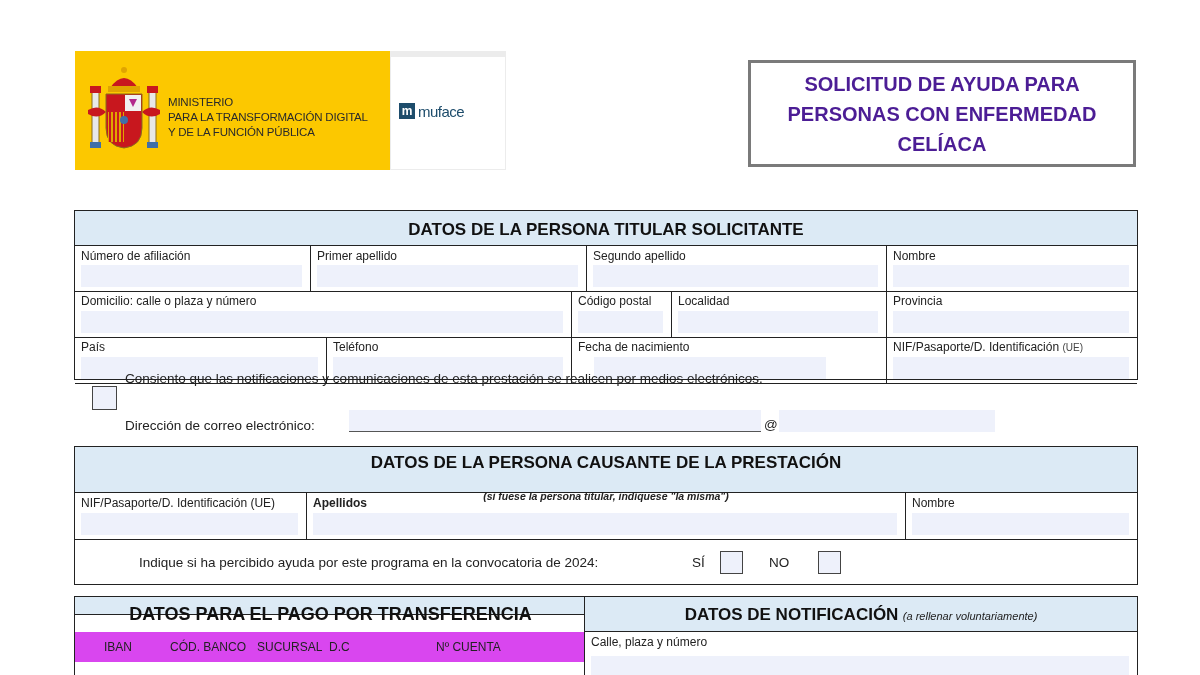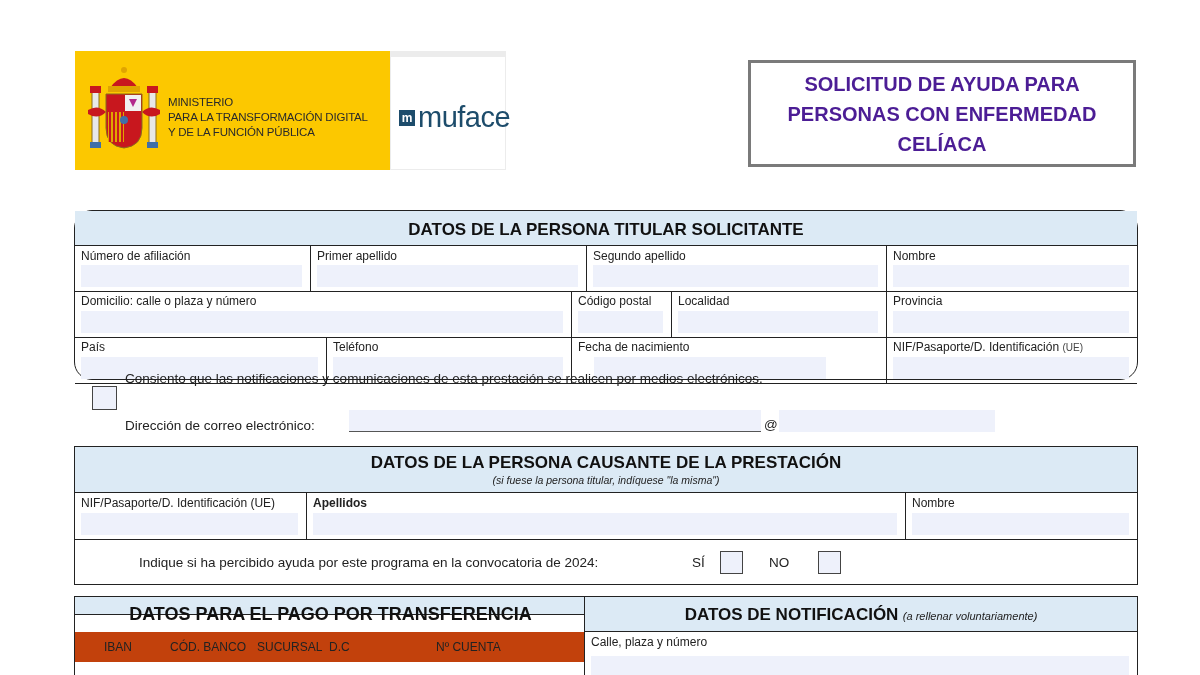--- a/index.html
+++ b/index.html
@@ -8,21 +8,21 @@
 
   .abs { position: absolute; }
 
   
   .logo-yellow { left: 75px; top: 51px; width: 315px; height: 119px; background: #fcc800; }
   .logo-white { left: 390px; top: 51px; width: 116px; height: 119px; background: #ffffff; border: 1px solid #ececec; border-top: 6px solid #ececec; }
   .coat { left: 88px; top: 62px; width: 72px; height: 96px; }
   .ministry-text { left: 168px; top: 95px; font-size: 11.5px; line-height: 15px; color: #2a2a2a; letter-spacing: -0.2px; }
   .muface { left: 399px; top: 103px; display: flex; align-items: center; gap: 3px; }
   .muface-mark { width: 16px; height: 16px; background: #1d4c6b; color: #fff; font-size: 12px; font-weight: bold; display: flex; align-items: center; justify-content: center; line-height: 1; }
-  .muface-text { font-size: 29px; color: #1d4c6b; letter-spacing: -0.5px; line-height: 1; }
+  .muface-text { font-size: 15px; color: #1d4c6b; letter-spacing: -0.5px; line-height: 1; }
 
   
   .title-box { left: 748px; top: 60px; width: 388px; height: 107px; border: 3px solid #7a7a7a; display: flex; align-items: center; justify-content: center; text-align: center; }
   .title-box span { font-weight: bold; font-size: 20px; line-height: 30px; color: #4c1d95; }
 
   
   .section { border: 1.5px solid #222; background: #fff; }
   .sec-head { background: #dceaf5; border-bottom: 1.5px solid #222; text-align: center; font-weight: bold; color: #111; }
   .cell { position: absolute; border-right: 1.5px solid #222; }
   .cell.last { border-right: none; }
@@ -79,21 +79,21 @@
 </div>
 
 <div class="abs title-box">
   <div>
     <span style="display:block">SOLICITUD DE AYUDA PARA</span>
     <span style="display:block">PERSONAS CON ENFERMEDAD</span>
     <span style="display:block">CELÍACA</span>
   </div>
 </div>
 
-<div class="abs section" style="left:74px; top:210px; width:1064px; height:170px;border-radius:18px;">
+<div class="abs section" style="left:74px; top:210px; width:1064px; height:170px;">
   <div class="sec-head" style="height:35px; font-size:17px; line-height:35px; padding-top:1px;">
     <span>DATOS DE LA PERSONA TITULAR SOLICITANTE</span>
   </div>
 
   <div class="cell" style="left:0; top:35px; width:236px; height:45px;">
     <span class="lbl">Número de afiliación</span>
     <div class="fld"></div>
   </div>
   <div class="cell" style="left:236px; top:35px; width:276px; height:45px;">
     <span class="lbl">Primer apellido</span>
@@ -152,21 +152,21 @@
   <span class="plain" style="left:50px; top:160px;">Consiento que las notificaciones y comunicaciones de esta prestación se realicen por medios electrónicos.</span>
   <span class="plain" style="left:50px; top:207px;">Dirección de correo electrónico:</span>
   <div style="position:absolute; left:274px; top:199px; width:412px; height:22px; background:#eef1fb; border-bottom:1.5px solid #555;"></div>
   <span class="plain" style="left:689px; top:206px;">@</span>
   <div style="position:absolute; left:704px; top:199px; width:216px; height:22px; background:#eef1fb;"></div>
 </div>
 
 <div class="abs section" style="left:74px; top:446px; width:1064px; height:139px;">
   <div class="sec-head" style="height:46px; padding-top:6px;">
     <div style="font-size:17px; line-height:20px;">DATOS DE LA PERSONA CAUSANTE DE LA PRESTACIÓN</div>
-    <div style="font-size:10.5px; font-style:italic; font-weight:normal; line-height:14px; color:#222;">(si fuese la persona titular, indíquese "la misma")</div>
+    <div style="font-size:10.5px; font-style:italic; font-weight:bold; line-height:14px; color:#222;margin-top:16px;">(si fuese la persona titular, indíquese "la misma")</div>
   </div>
 
   <div class="cell" style="left:0; top:46px; width:232px; height:46px;">
     <span class="lbl">NIF/Pasaporte/D. Identificación (UE)</span>
     <div class="fld"></div>
   </div>
   <div class="cell" style="left:232px; top:46px; width:599px; height:46px;font-weight:bold;">
     <span class="lbl">Apellidos</span>
     <div class="fld"></div>
   </div>
@@ -180,21 +180,21 @@
   <span class="plain" style="left:617px; top:108px;text-align:right;">SÍ</span>
   <div class="chk" style="left:645px; top:104px; width:23px; height:23px;"></div>
   <span class="plain" style="left:694px; top:108px;">NO</span>
   <div class="chk" style="left:743px; top:104px; width:23px; height:23px;"></div>
 </div>
 
 <div class="abs section" style="left:74px; top:596px; width:512px; height:90px; border-right:none;">
   <div class="sec-head" style="height:18px; font-size:18px; line-height:35px;">
     <span>DATOS PARA EL PAGO POR TRANSFERENCIA</span>
   </div>
-  <div style="position:absolute; left:0; right:0; top:35px; height:30px; background:#c2410c;">
+  <div style="position:absolute; left:0; right:0; top:35px; height:30px; background:#d946ef;">
     <span class="plain" style="left:29px; top:8px; font-size:12px;">IBAN</span>
     <span class="plain" style="left:95px; top:8px; font-size:12px;">CÓD. BANCO</span>
     <span class="plain" style="left:182px; top:8px; font-size:12px;">SUCURSAL</span>
     <span class="plain" style="left:254px; top:8px; font-size:12px;">D.C</span>
     <span class="plain" style="left:361px; top:8px; font-size:12px;">Nº CUENTA</span>
   </div>
   <div style="position:absolute; left:6px; right:6px; top:66px; height:20px; background:#fff;"></div>
 </div>
 
 <div class="abs section" style="left:584px; top:596px; width:554px; height:90px;">

